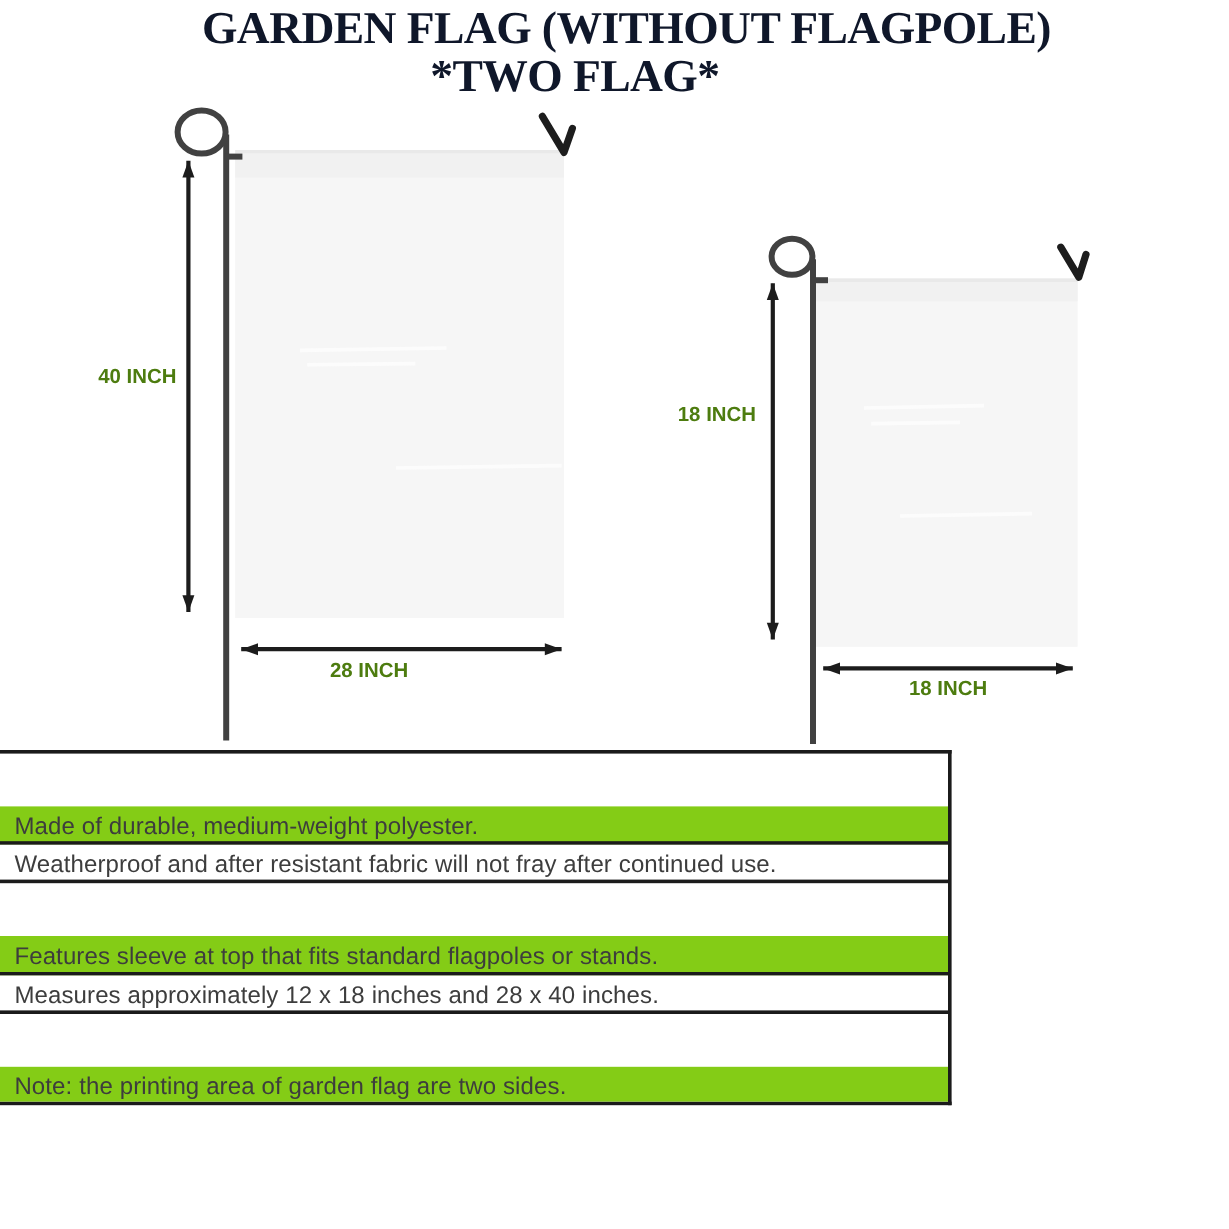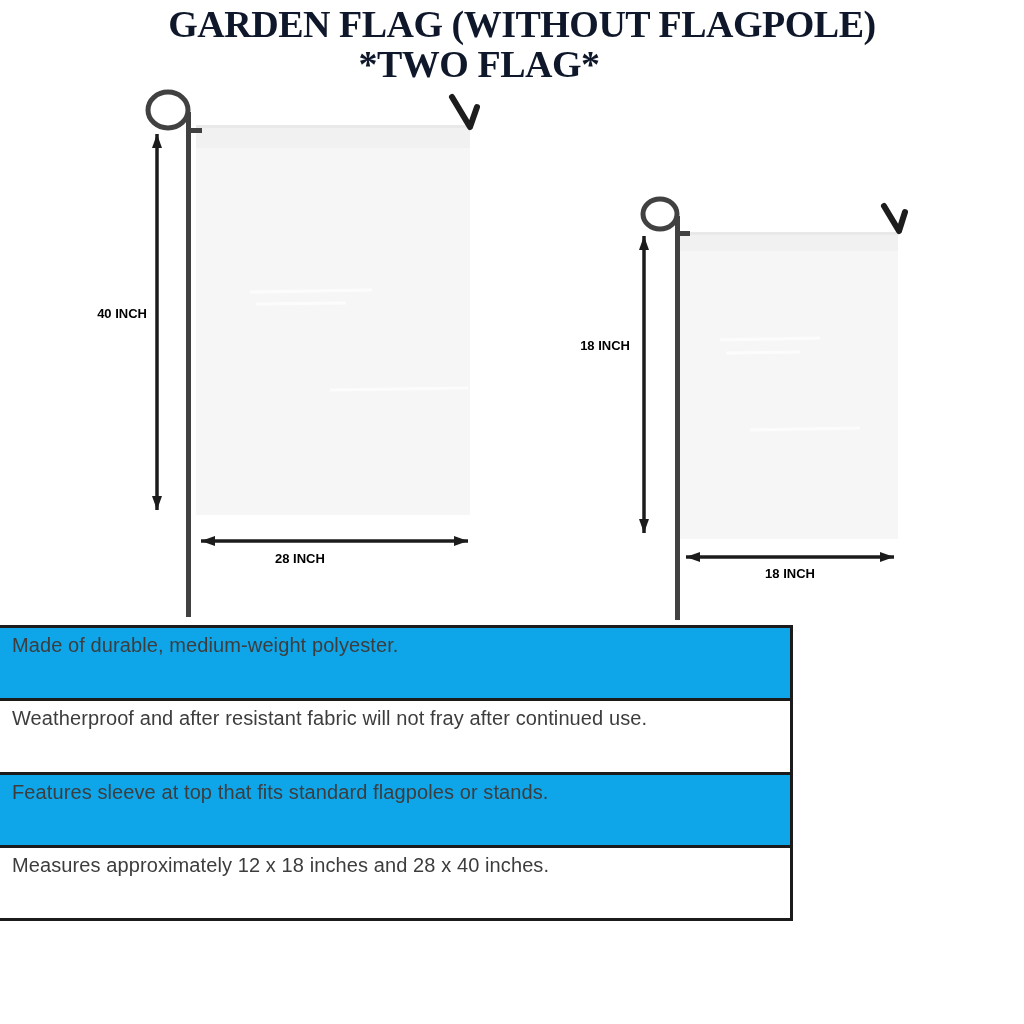--- a/index.html
+++ b/index.html
@@ -9,21 +9,21 @@
     font-family:"Liberation Sans", sans-serif;
   }
   .title-line{
     position:absolute;transform:translateX(-50%);
     font-weight:bold;font-size:38px;letter-spacing:-0.5px;
     color:#0f172a;white-space:nowrap;font-family:Liberation Serif, serif;
   }
   #title1{left:522px;top:2px;}
   #title2{left:479px;top:42px;}
   .dim-label{
-    position:absolute;font-weight:bold;font-size:13px;color:#000000;
+    position:absolute;font-weight:bold;font-size:17px;color:#4d7c0f;
     letter-spacing:0px;white-space:nowrap;line-height:24px;
   }
   #label-40{left:55px;top:302px;width:92px;text-align:right;}
   #label-28{left:275px;top:547px;width:120px;text-align:left;}
   #label-18{left:540px;top:334px;width:90px;text-align:right;}
   #label-12{left:730px;top:562px;width:120px;text-align:center;}
   #diagram-svg{position:absolute;left:0;top:0;}
   
   #features-table{
     position:absolute;left:0;top:625px;width:793px;height:296px;
@@ -31,21 +31,21 @@
     border-top:3px solid #1b1b1b;
     border-right:3px solid #1b1b1b;
     border-bottom:3px solid #1b1b1b;
     display:flex;flex-direction:column;
   }
   .feature-row{
     flex:1 1 0;box-sizing:border-box;
     padding:6px 10px 0 12px;
     font-size:20px;color:#3d3d3d;letter-spacing:0.1px;
   }
-  .feature-row.shaded{background:#0ea5e9;}
+  .feature-row.shaded{background:#84cc16;margin-top:44px;}
   .feature-row.plain{background:#ffffff;}
   .feature-row:not(:last-child){border-bottom:3px solid #1b1b1b;}
 </style>
 </head>
 <body>
 
 <div class="title-line" id="title1">GARDEN FLAG (WITHOUT FLAGPOLE)</div>
 <div class="title-line" id="title2">*TWO FLAG*</div>
 
 <svg id="diagram-svg" width="1024" height="1024" viewBox="0 0 1024 1024">
@@ -93,13 +93,14 @@
 <div class="dim-label" id="label-40">40 INCH</div>
 <div class="dim-label" id="label-28">28 INCH</div>
 <div class="dim-label" id="label-18">18 INCH</div>
 <div class="dim-label" id="label-12">18 INCH</div>
 
 <div id="features-table">
   <div class="feature-row shaded">Made of durable, medium-weight polyester.</div>
   <div class="feature-row plain">Weatherproof and after resistant fabric will not fray after continued use.</div>
   <div class="feature-row shaded">Features sleeve at top that fits standard flagpoles or stands.</div>
   <div class="feature-row plain">Measures approximately 12 x 18 inches and 28 x 40 inches.</div>
+  <div class="feature-row shaded">Note: the printing area of garden flag are two sides.</div>
 </div>
 
 </body></html>

